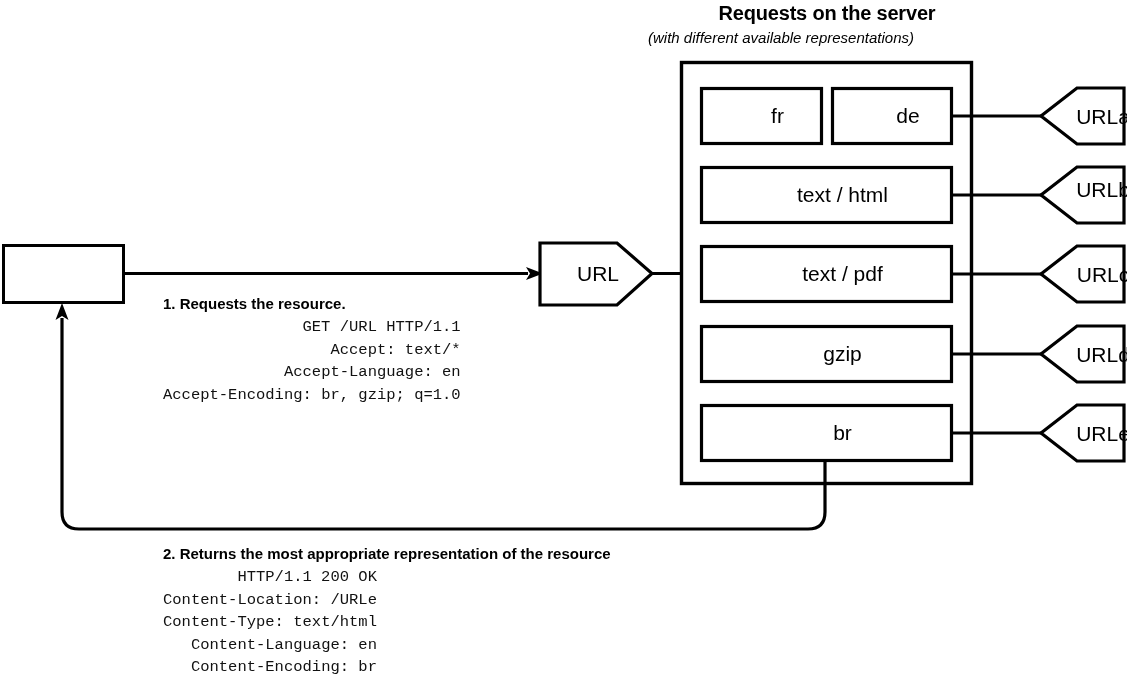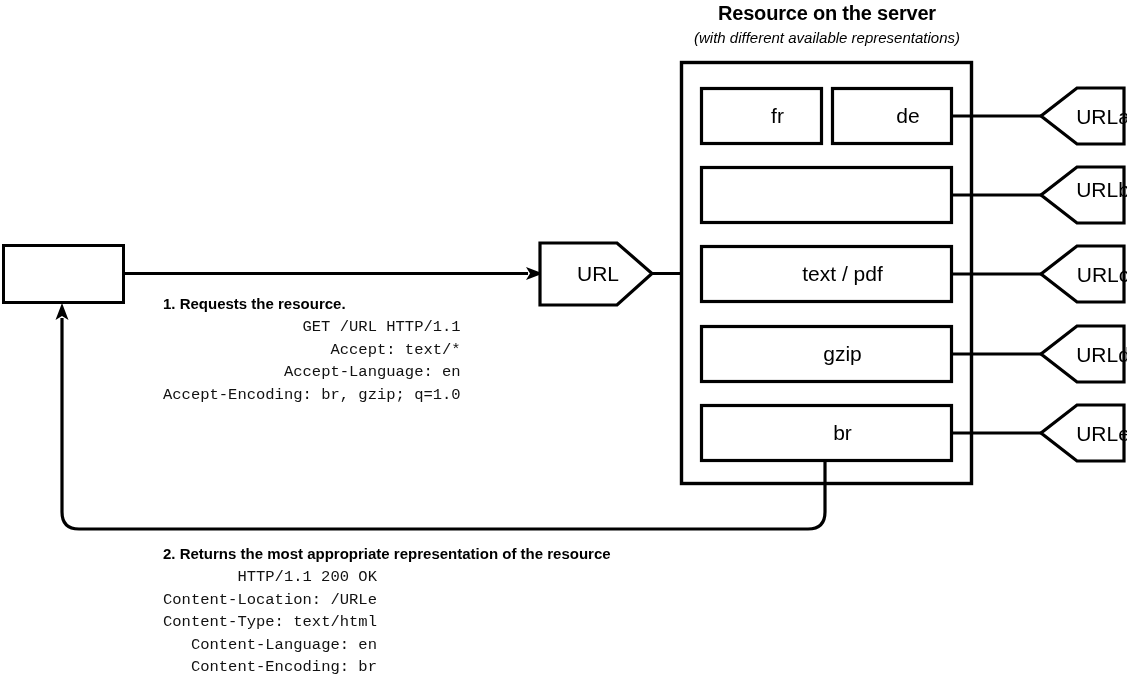--- a/index.html
+++ b/index.html
@@ -31,21 +31,21 @@
     left: 668px; top: 2px;
     width: 318px;
     text-align: center;
     font-size: 20px;
     font-weight: bold;
     letter-spacing: -0.2px;
   }
   #server-subtitle {
     left: 648px; top: 29px;
     width: 358px;
-    text-align: center;
+    text-align: left;
     font-size: 15px;
     font-style: italic;
   }
 
   
   .shape-label {
     position: absolute;
     display: flex;
     align-items: center;
     justify-content: center;
@@ -109,28 +109,29 @@
     <rect x="701.5" y="326.5" width="250" height="55" fill="#fff" stroke="#000" stroke-width="3.2"></rect>
     <rect x="701.5" y="405.5" width="250" height="55" fill="#fff" stroke="#000" stroke-width="3.2"></rect>
 
     <polygon points="1077,88 1124,88 1124,144 1077,144 1041,116" fill="#fff" stroke="#000" stroke-width="3.2"></polygon>
     <polygon points="1077,167 1124,167 1124,223 1077,223 1041,195" fill="#fff" stroke="#000" stroke-width="3.2"></polygon>
     <polygon points="1077,246 1124,246 1124,302 1077,302 1041,274" fill="#fff" stroke="#000" stroke-width="3.2"></polygon>
     <polygon points="1077,326 1124,326 1124,382 1077,382 1041,354" fill="#fff" stroke="#000" stroke-width="3.2"></polygon>
     <polygon points="1077,405 1124,405 1124,461 1077,461 1041,433" fill="#fff" stroke="#000" stroke-width="3.2"></polygon>
   </svg>
 
-  <div class="txt" id="server-title">Resource on the server</div>
+  <div class="txt" id="server-title">Requests on the server</div>
   <div class="txt" id="server-subtitle">(with different available representations)</div>
 
 
   <div class="shape-label url-label" style="left:540px; top:243px; width:84px; height:62px;">URL</div>
 
   <div class="shape-label" style="left:701px; top:88px; width:121px; height:56px;">fr</div>
   <div class="shape-label" style="left:832px; top:88px; width:120px; height:56px;">de</div>
+  <div class="shape-label" style="left:701px; top:167px; width:251px; height:56px;">text / html</div>
   <div class="shape-label" style="left:701px; top:246px; width:251px; height:56px;">text / pdf</div>
   <div class="shape-label" style="left:701px; top:326px; width:251px; height:56px;">gzip</div>
   <div class="shape-label" style="left:701px; top:405px; width:251px; height:56px;">br</div>
 
   <div class="shape-label url-label" style="left:1049px; top:88px; width:76px; height:57px;">URLa</div>
   <div class="shape-label url-label" style="left:1049px; top:167px; width:76px; height:46px;">URLb</div>
   <div class="shape-label url-label" style="left:1049px; top:246px; width:76px; height:57px;">URLc</div>
   <div class="shape-label url-label" style="left:1049px; top:326px; width:76px; height:57px;">URLd</div>
   <div class="shape-label url-label" style="left:1049px; top:405px; width:76px; height:57px;">URLe</div>
 

